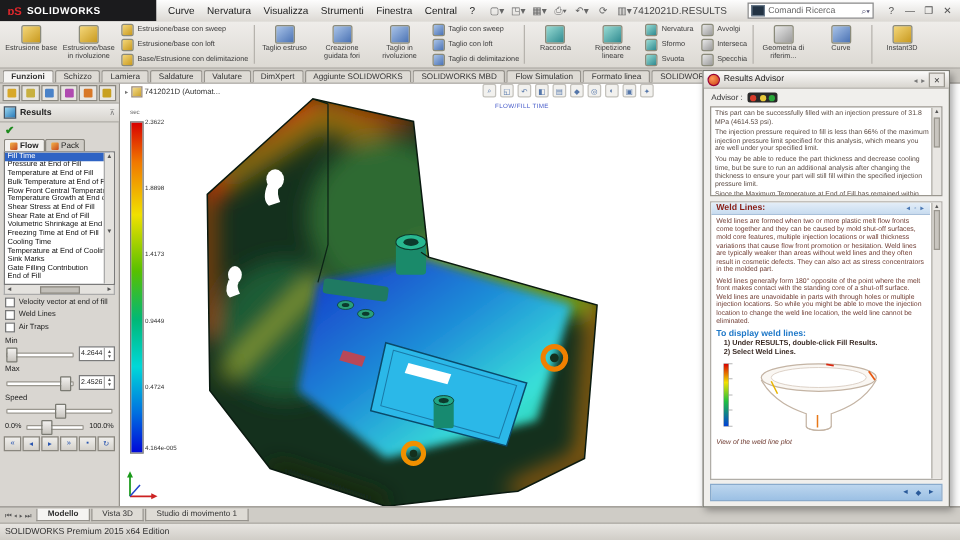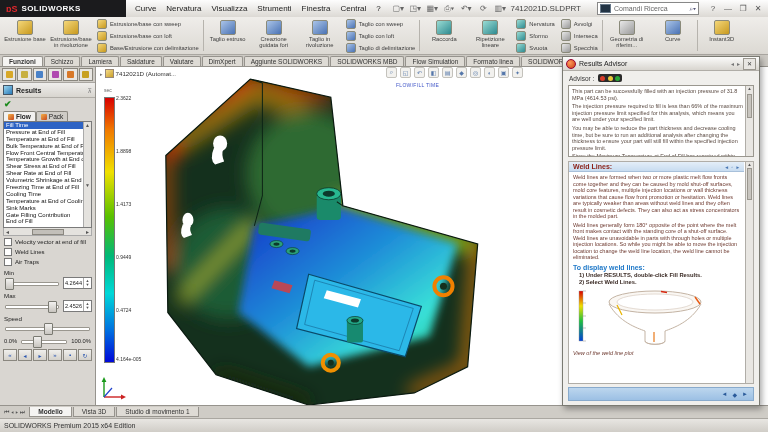--- a/index.html
+++ b/index.html
@@ -148,21 +148,21 @@
   </div>
   <div class="qat">
     <span class="qi">▢▾</span>
     <span class="qi">◳▾</span>
     <span class="qi">▦▾</span>
     <span class="qi">⎙▾</span>
     <span class="qi">↶▾</span>
     <span class="qi">⟳</span>
     <span class="qi">▥▾</span>
   </div>
-  <span class="doctitle">7412021D.SLDPRT</span>
+  <span class="doctitle">7412021D.RESULTS</span>
   <div class="searchbox">
     <span class="flag"></span>
     <span>Comandi Ricerca</span>
     <span style="margin-left:auto;color:#557">⌕▾</span>
   </div>
   <div class="winbtns">
     <span>?</span>
     <span>—</span>
     <span>❐</span>
     <span>✕</span>

